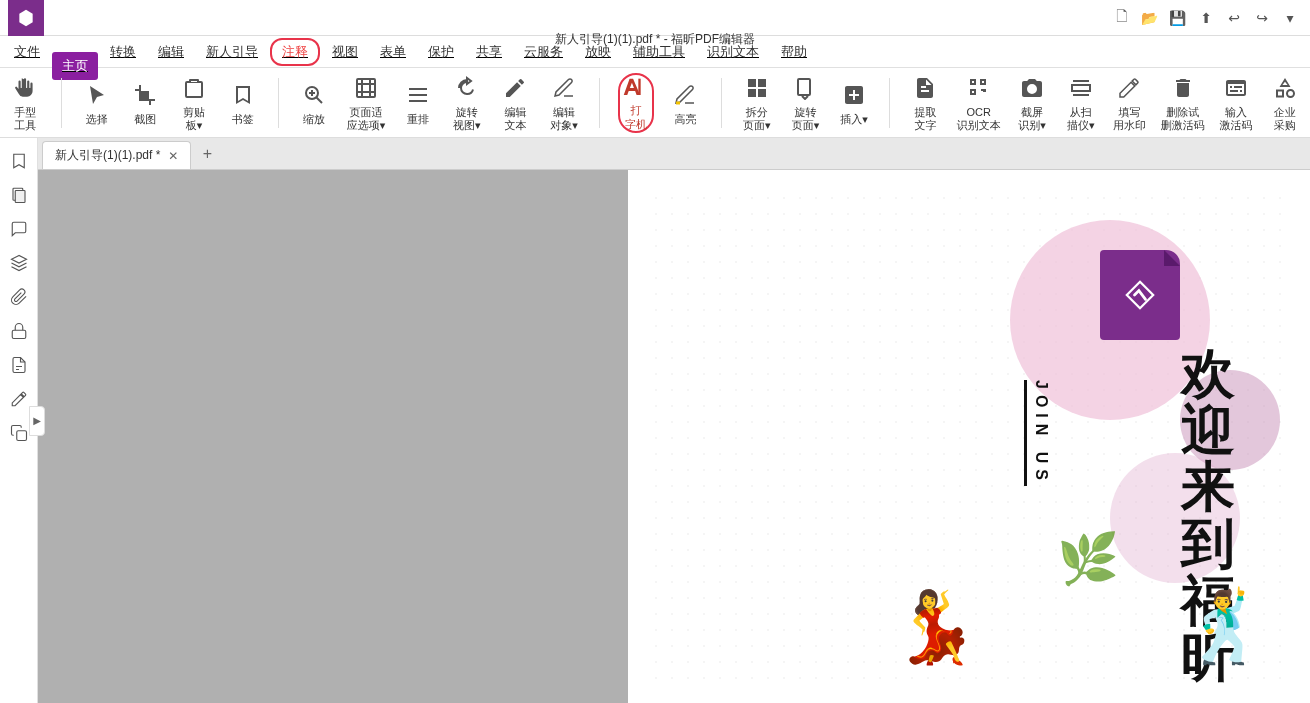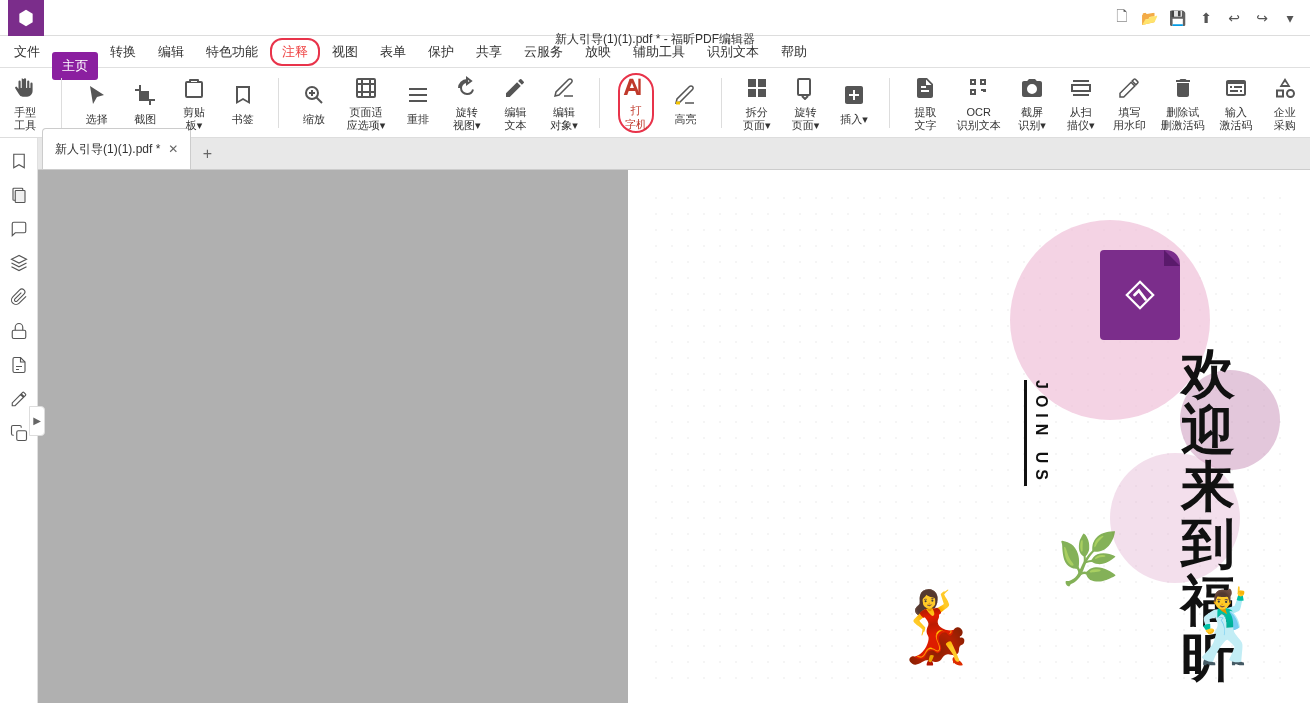--- a/index.html
+++ b/index.html
@@ -51,20 +51,21 @@
 
     
     #menu-bar {
       background: #ffffff;
       height: 32px;
       display: flex;
       align-items: center;
       border-bottom: 1px solid #e0e0e0;
       padding: 0 4px;
       gap: 2px;
+      text-decoration: underline;
     }
     .menu-item {
       padding: 4px 10px;
       font-size: 13px;
       color: #333;
       cursor: pointer;
       border-radius: 3px;
       height: 28px;
       display: flex;
       align-items: center;
@@ -207,21 +208,21 @@
       border: 1px solid #ccc;
       border-bottom: none;
       padding: 4px 12px;
       font-size: 12px;
       color: #333;
       display: flex;
       align-items: center;
       gap: 8px;
       cursor: pointer;
       border-radius: 4px 4px 0 0;
-      height: 41px;
+      height: 28px;
     }
     .doc-tab.active {
       background: #fff;
       color: #333;
     }
     .tab-close {
       font-size: 12px;
       color: #666;
       cursor: pointer;
     }
@@ -358,21 +359,21 @@
     <div class="title-icon">▾</div>
   </div>
   <div class="title-center">新人引导(1)(1).pdf * - 福昕PDF编辑器</div>
 </div>
 
 <div id="menu-bar">
   <div class="menu-item">文件</div>
   <div class="menu-item active">主页</div>
   <div class="menu-item">转换</div>
   <div class="menu-item">编辑</div>
-  <div class="menu-item">特色功能</div>
+  <div class="menu-item">新人引导</div>
   <div class="menu-item circled">注释</div>
   <div class="menu-item">视图</div>
   <div class="menu-item">表单</div>
   <div class="menu-item">保护</div>
   <div class="menu-item">共享</div>
   <div class="menu-item">云服务</div>
   <div class="menu-item">放映</div>
   <div class="menu-item">辅助工具</div>
   <div class="menu-item">识别文本</div>
   <div class="menu-item">帮助</div>

